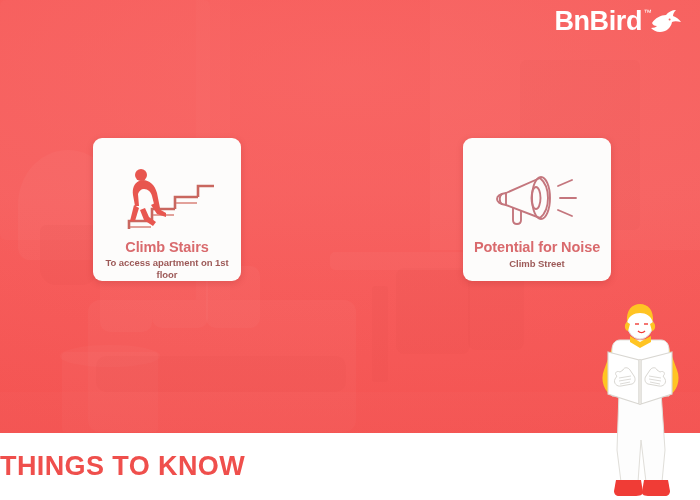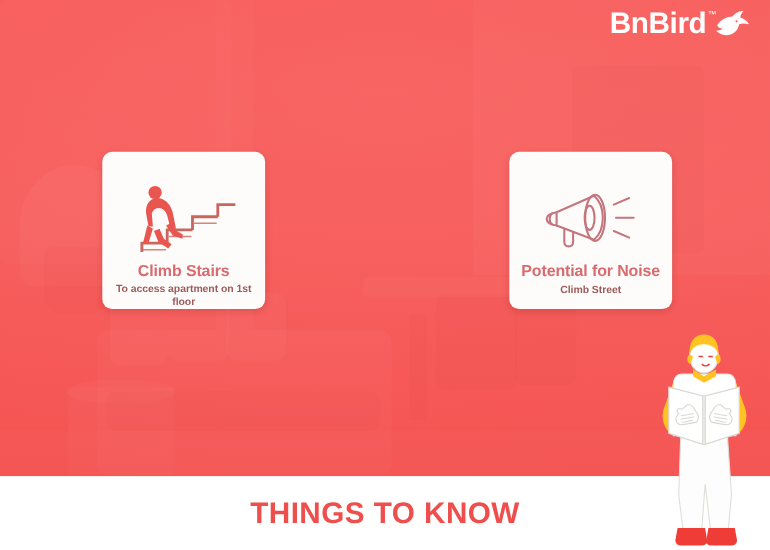--- a/index.html
+++ b/index.html
@@ -159,21 +159,21 @@
   
   .footer {
     position: absolute;
     left: 0;
     top: 433px;
     width: 700px;
     height: 67px;
     background: #ffffff;
     display: flex;
     align-items: center;
-    justify-content: center;
+    justify-content: flex-start;
   }
   .footer-title {
     color: #ef4f4c;
     font-size: 27px;
     font-weight: bold;
     letter-spacing: 0.4px;
     font-family: "Liberation Sans", sans-serif;
   }
 </style>
 </head>

